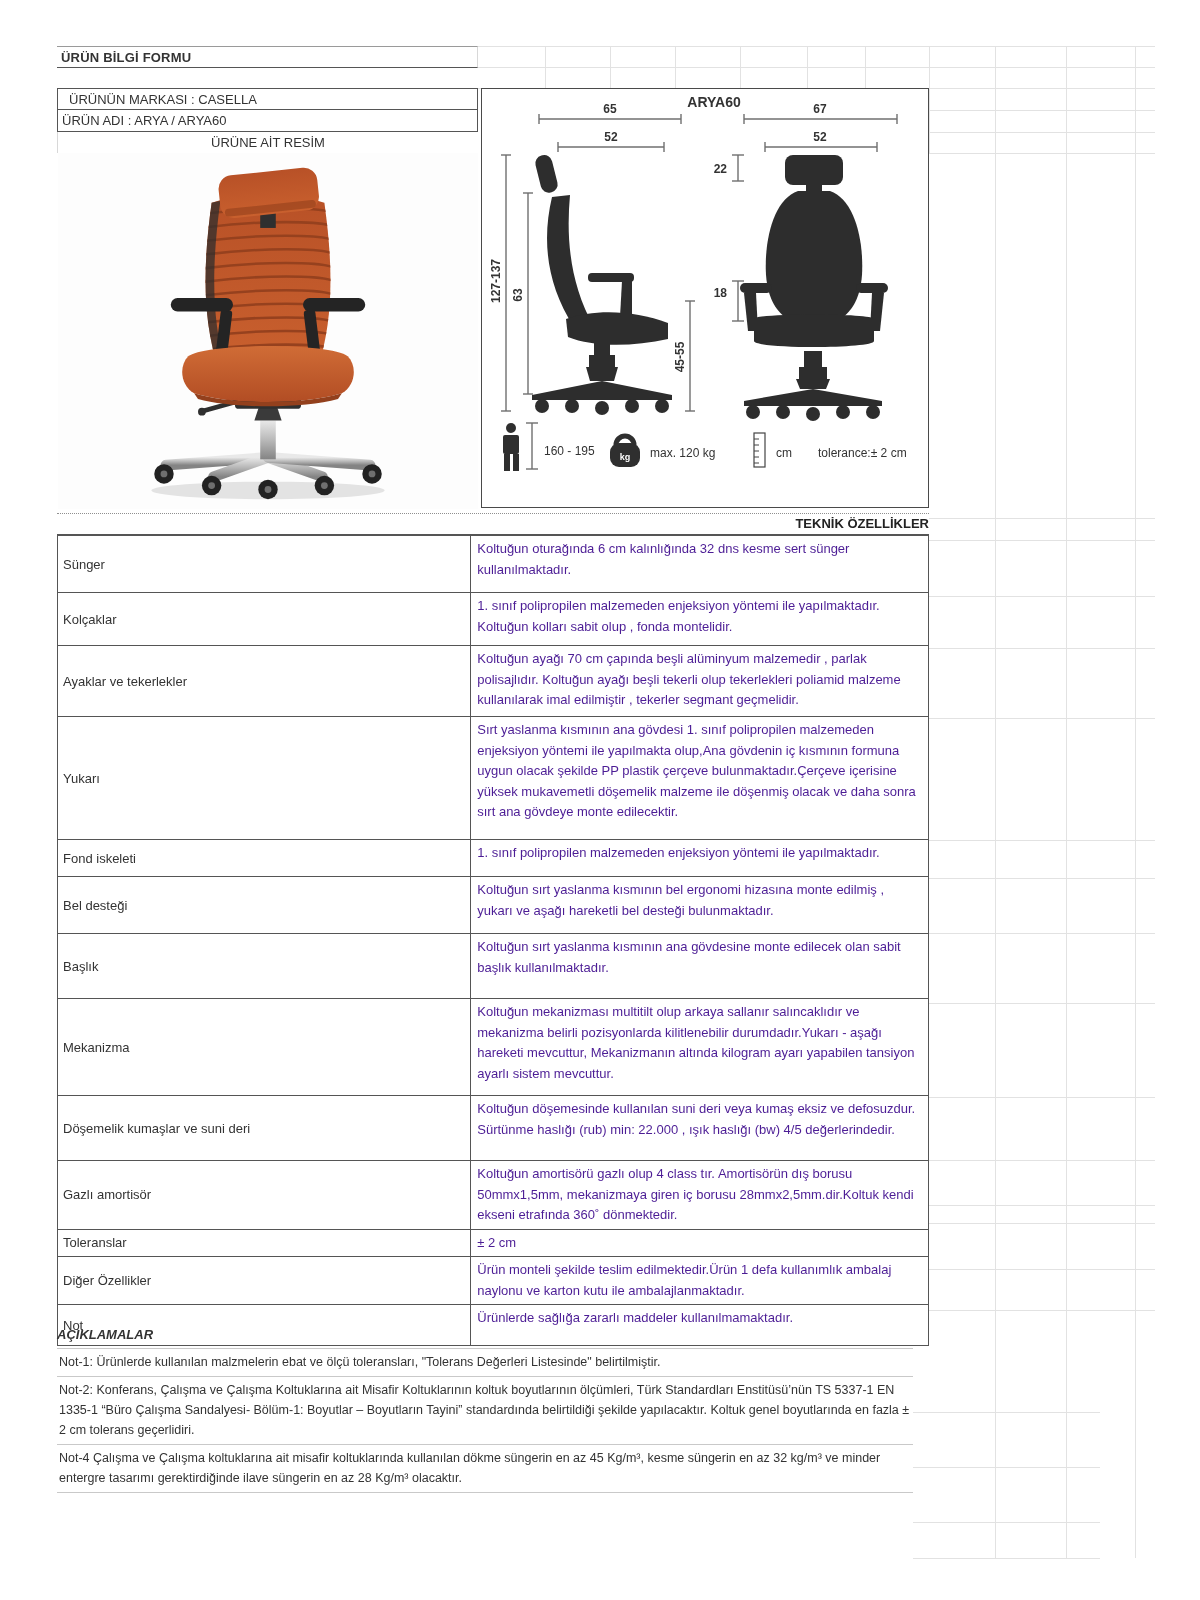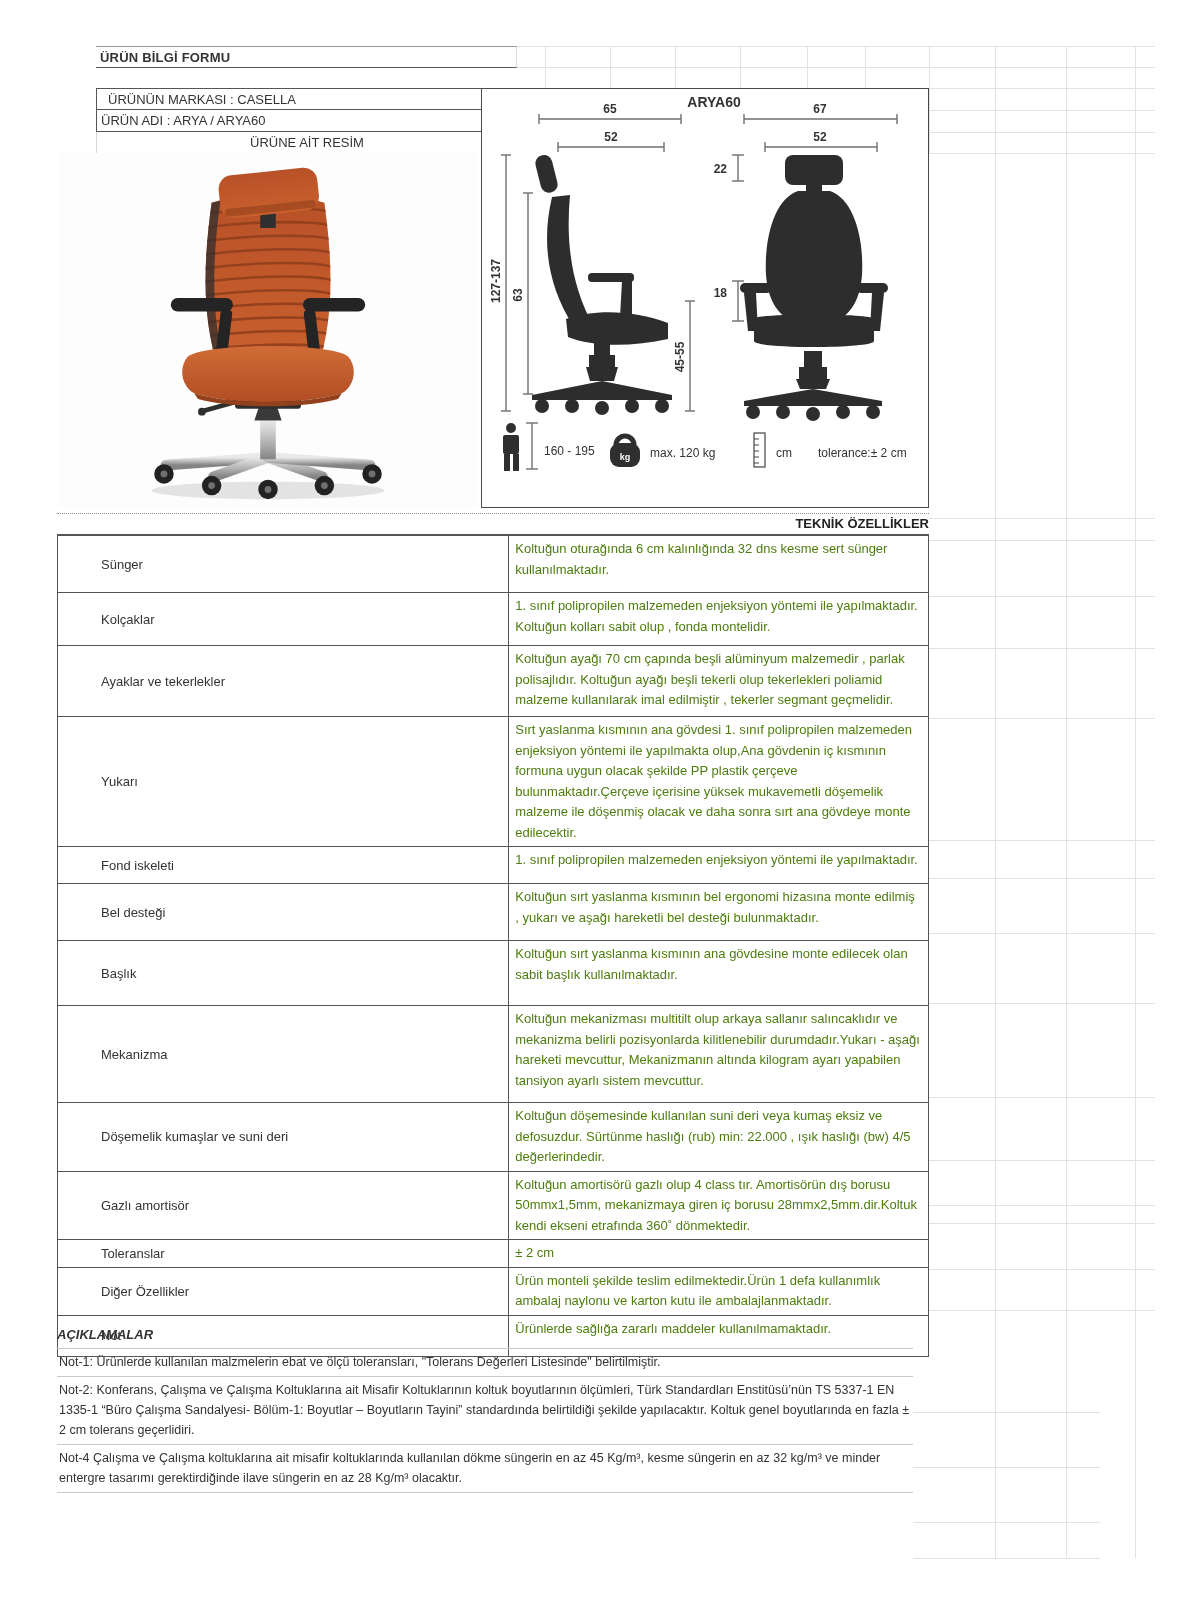--- a/index.html
+++ b/index.html
@@ -6,21 +6,21 @@
   body{font-family:"Liberation Sans", sans-serif; color:#3c3c3c;}
   #page{position:relative;width:1200px;height:1600px;background:#fff;overflow:hidden;}
 
   
   .glh,.glv{position:absolute;background:#e2e2e2;}
   .glh{height:1px;}
   .glv{width:1px;}
 
   
   .cell{position:absolute;left:57px;width:421px;box-sizing:border-box;font-size:13px;
-        display:flex;align-items:center;padding:0 4px;color:#333;margin-left:39px;}
+        display:flex;align-items:center;padding:0 4px;color:#333;}
   #title-cell{top:46px;height:22px;font-weight:bold;border-top:1px solid #9a9a9a;
               border-bottom:1px solid #555;border-right:1px solid #d8d8d8;font-size:13px;letter-spacing:.2px;}
   #brand-cell{top:88px;height:22px;border:1px solid #555;padding-left:11px;}
   #product-cell{top:110px;height:22px;border:1px solid #555;border-top:none;}
   #caption-cell{top:132px;height:21px;justify-content:center;border-left:1px solid #d8d8d8;}
 
   
   #photo-area{position:absolute;left:58px;top:153px;width:420px;height:356px;
               display:flex;align-items:center;justify-content:center;background:#fdfdfd;}
 
@@ -34,22 +34,22 @@
   .dln{stroke:#6f6f6f;stroke-width:1.4;}
 
   
   #spec-table{position:absolute;left:57px;top:513px;width:872px;font-size:13px;}
   #spec-header{border-top:1px dotted #8f8f8f;border-bottom:2px solid #555;text-align:right;
                font-weight:bold;padding:2px 0 3px;color:#222;}
   #spec-body{border:1px solid #555;border-top:none;}
   .spec-row{display:flex;border-top:1px solid #555;}
   .spec-row:first-child{border-top:none;}
   .spec-label{width:47.5%;border-right:1px solid #555;padding:2px 5px;display:flex;
-              align-items:center;box-sizing:border-box;color:#333;margin-left:38px;}
-  .spec-value{flex:1;padding:3px 6px;line-height:1.58;box-sizing:border-box;color:#4d7c0f;}
+              align-items:center;box-sizing:border-box;color:#333;}
+  .spec-value{flex:1;padding:3px 6px;line-height:1.58;box-sizing:border-box;color:#4c1d95;}
 
   
   #notes{position:absolute;left:57px;top:1323px;width:856px;font-size:12.5px;color:#333;}
   #notes-title{font-weight:bold;font-size:13px;padding:4px 0 6px;font-style:italic;}
   .note-item{border-bottom:1px solid #c9c9c9;padding:3px 2px 4px;line-height:1.6;}
   .note-item:first-child{border-top:1px solid #c9c9c9;}
 </style>
 </head>
 <body>
 

